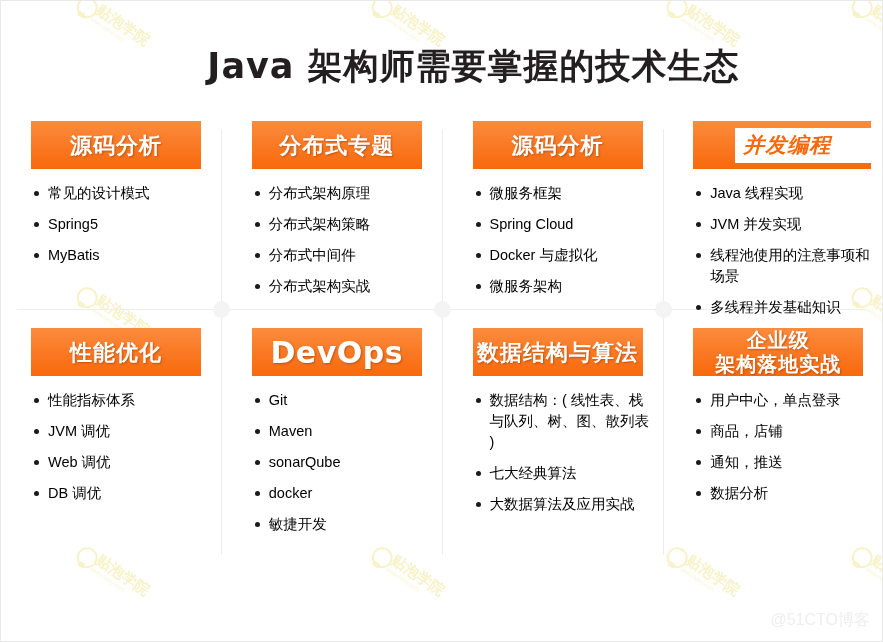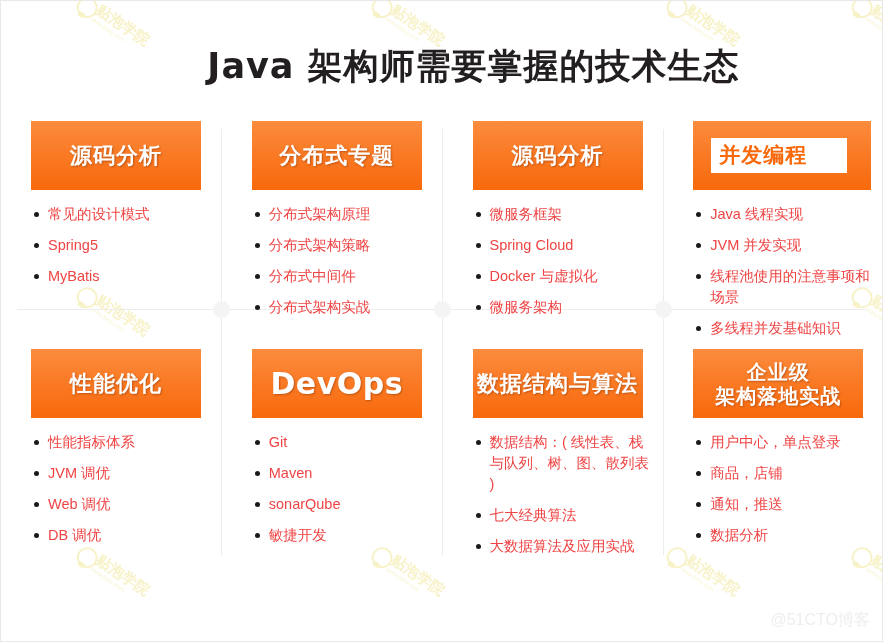--- a/index.html
+++ b/index.html
@@ -114,21 +114,21 @@
   }
   .card {
     position: relative;
     padding-left: 30px;
     padding-right: 10px;
   }
 
   .card-header {
     position: relative;
     width: 170px;
-    height: 69px;
+    height: 48px;
     background: linear-gradient(180deg, #fb8c3e 0%, #fa7b26 45%, #f8690c 100%);
     display: flex;
     align-items: center;
     justify-content: center;
     box-sizing: border-box;
   }
   .card-header.wide {
     width: 178px;
   }
   .card-title {
@@ -147,22 +147,23 @@
     line-height: 24px;
   }
   .card-title.latin {
     font-size: 30px;
     letter-spacing: 0.5px;
     text-align: center;
   }
 
   
   .card-header.highlight {
-    justify-content: flex-start;
-    padding-left: 18px;
+    justify-content: flex-end;
+    padding-left: 12px;
+    font-style: italic;
   }
   .title-box {
     background: #ffffff;
     padding: 5px 40px 5px 8px;
     display: inline-block;
   }
   .title-box .card-title {
     color: #f8690c;
     text-shadow: none;
     font-size: 21px;
@@ -172,21 +173,21 @@
     list-style: none;
     margin: 14px 0 0 0;
     padding: 0 0 0 2px;
   }
   .card-list li {
     position: relative;
     padding-left: 15px;
     margin-bottom: 10px;
     font-size: 14.5px;
     line-height: 21px;
-    color: #ef4444;
+    color: #000000;
     font-family: "Liberation Sans", "DejaVu Sans", sans-serif;
   }
   .card-list li:before {
     content: "";
     position: absolute;
     left: 1px;
     top: 8px;
     width: 5px;
     height: 5px;
     background: #1a1a1a;
@@ -365,20 +366,21 @@
         </div>
         <div class="col">
           <div class="card">
             <div class="card-header">
               <div class="card-title latin">DevOps</div>
             </div>
             <ul class="card-list">
               <li>Git</li>
               <li>Maven</li>
               <li>sonarQube</li>
+              <li>docker</li>
               <li>敏捷开发</li>
             </ul>
           </div>
         </div>
         <div class="col">
           <div class="card">
             <div class="card-header">
               <div class="card-title">数据结构与算法</div>
             </div>
             <ul class="card-list">

